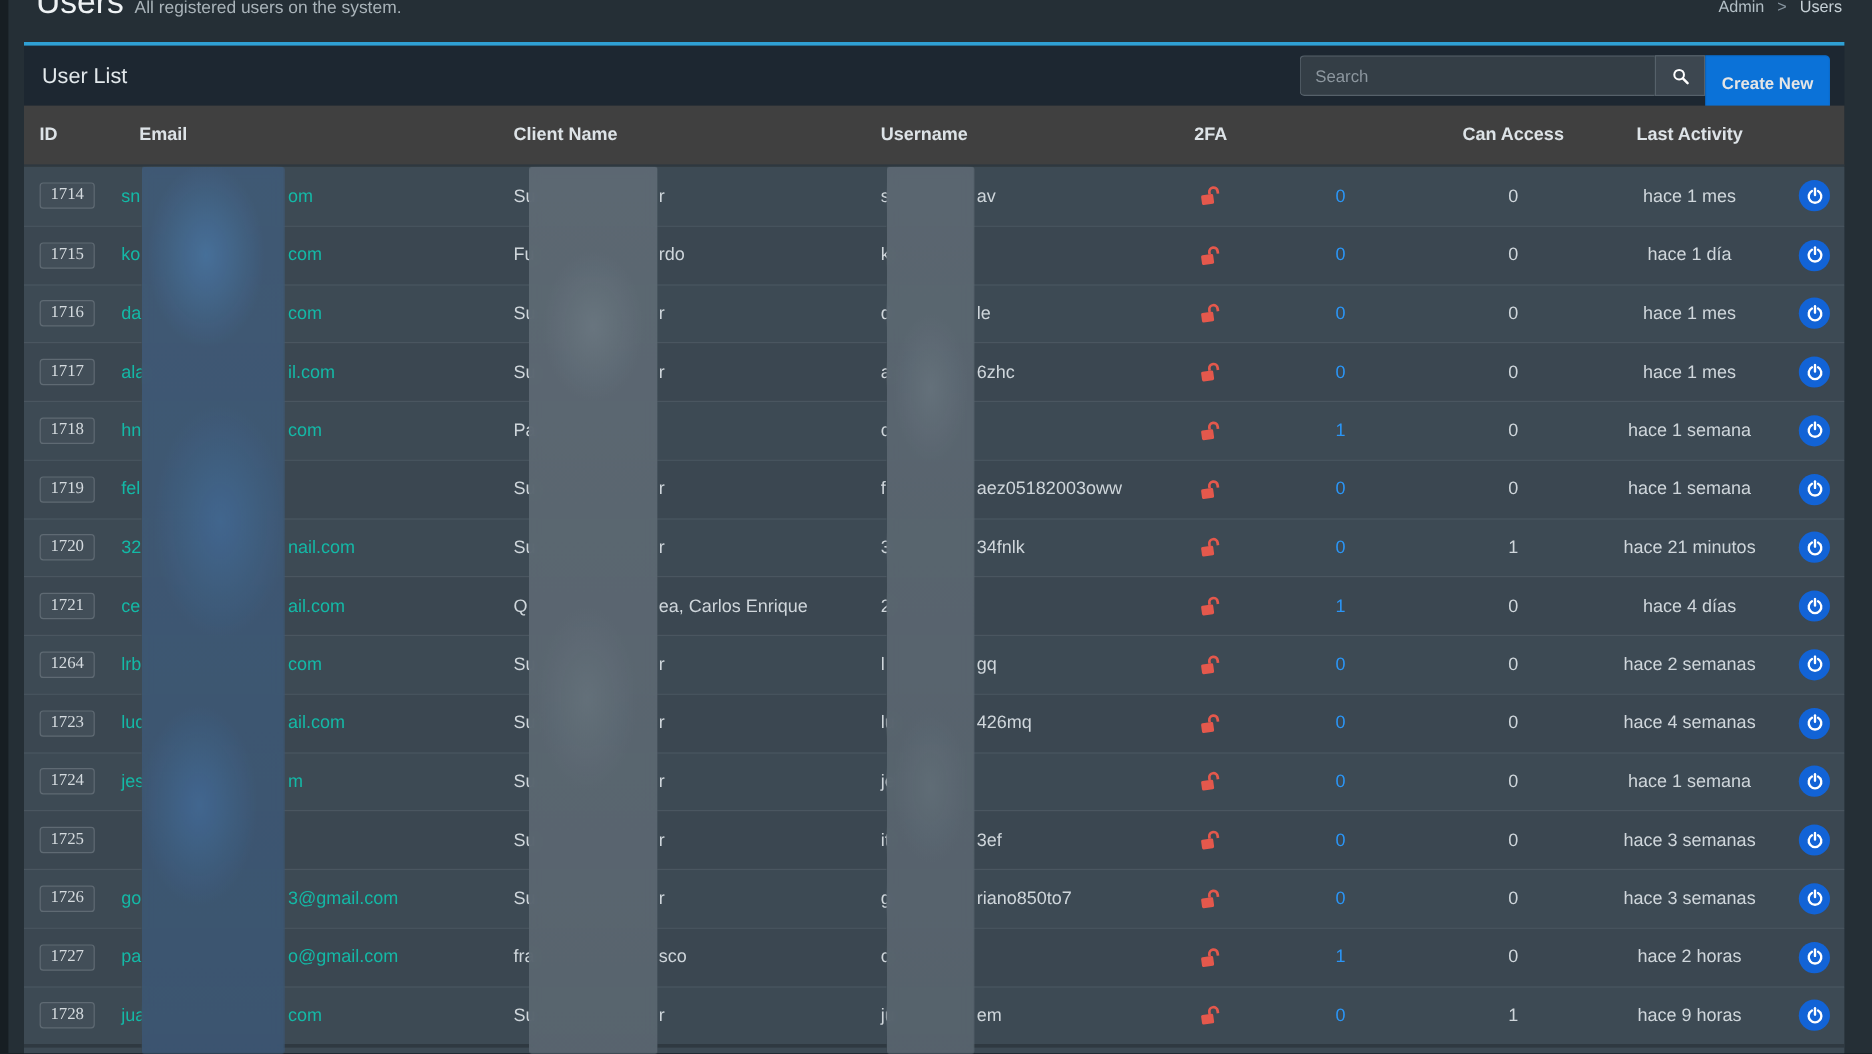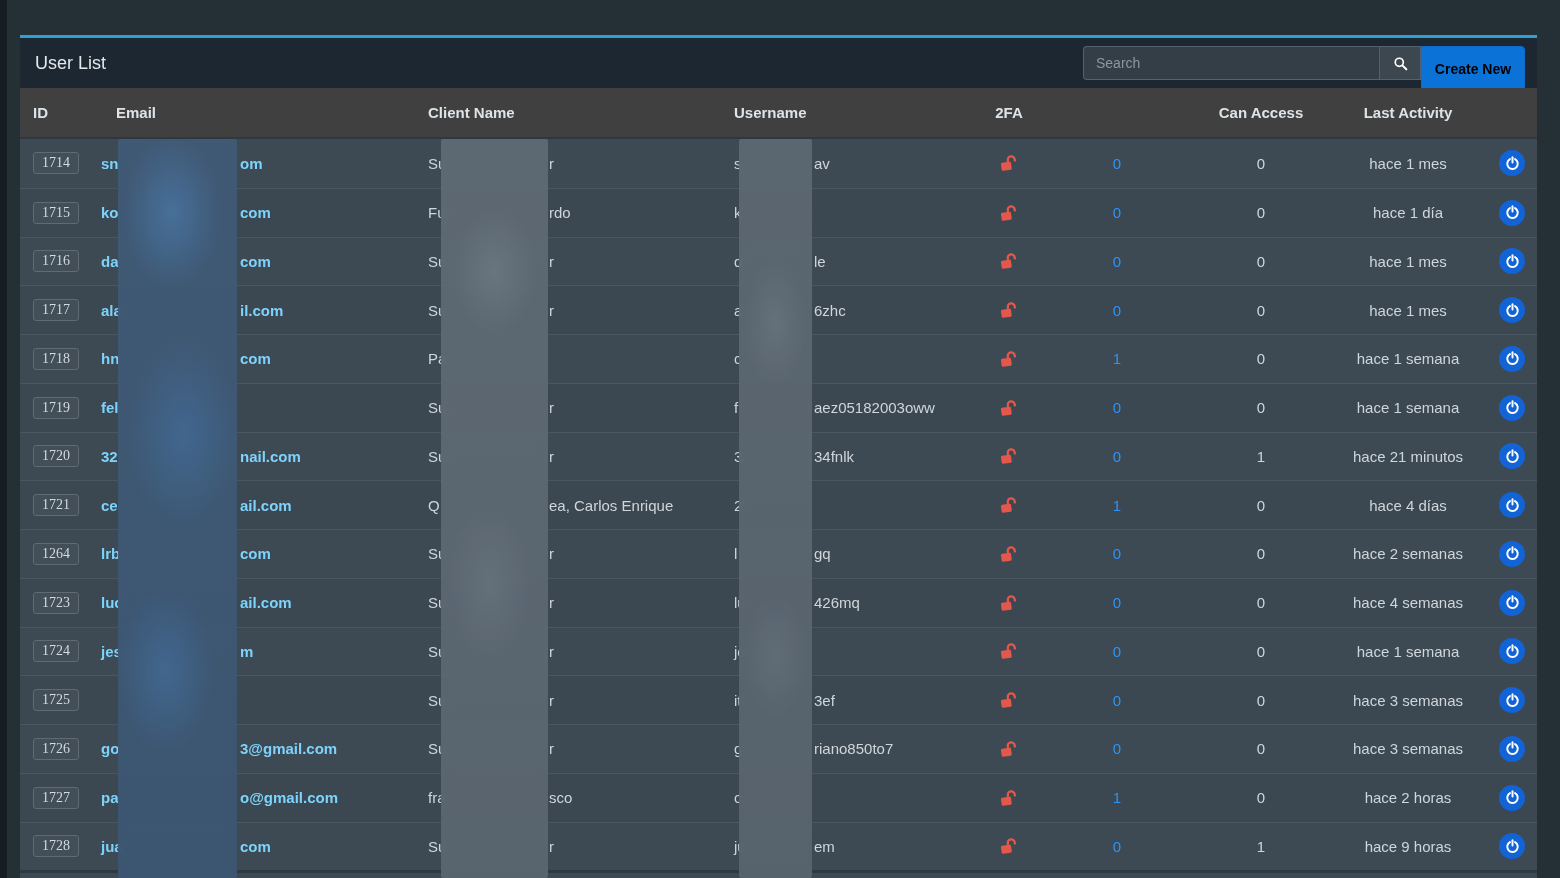--- a/index.html
+++ b/index.html
@@ -19,21 +19,21 @@
          border-top:3px solid #2fa0d4;}
   .panel-header{position:relative;height:50px;display:flex;align-items:center;}
   .panel-title{font-size:18px;color:#e2e8eb;margin-left:15px;}
   .search-group{position:absolute;right:12px;top:8px;height:34px;display:flex;}
   .search-input{width:296px;height:34px;box-sizing:border-box;background:#343e46;border:1px solid #56616a;
                 border-right:none;border-radius:4px 0 0 4px;color:#cfd6da;font-size:14px;padding:0 12px;outline:none;
                 font-family:"Liberation Sans",sans-serif;}
   .search-input::placeholder{color:#8d979f;}
   .search-btn{width:42px;height:34px;box-sizing:border-box;background:#3d4750;border:1px solid #56616a;
               display:flex;align-items:center;justify-content:center;cursor:pointer;padding:0;}
-  .create-btn{width:104px;height:46px;box-sizing:border-box;background:#0b72d8;color:#000000;border:1px solid #0b6ccc;
+  .create-btn{width:104px;height:46px;box-sizing:border-box;background:#0b72d8;color:#e5e5e5;border:1px solid #0b6ccc;
               border-radius:0 4px 4px 0;font-size:14px;font-weight:700;cursor:pointer;
               font-family:"Liberation Sans",sans-serif;}
   
   .thead{position:relative;height:49px;background:#404040;border-bottom:2px solid #2e3840;}
   .th{position:absolute;top:0;height:100%;display:flex;align-items:center;font-size:15px;font-weight:700;color:#dde3e7;white-space:nowrap;}
   .tbody{position:relative;height:739px;background:#3d4a54;overflow:hidden;}
   .trow{position:relative;height:48.75px;box-sizing:border-box;background:#3d4a54;}
   .trow.alt{background:#3b4751;}
   .trow + .trow{border-top:1px solid #4a5660;}
   .trow.partial{border-top:3px solid #2f3941;height:11px;background:#3d4a54;}
@@ -42,21 +42,21 @@
   .c-email{left:81px;width:330px;}
   .c-client{left:408px;width:300px;}
   .c-user{left:714px;width:240px;}
   .c-2fa{left:959px;width:60px;justify-content:center;}
   .c-servers{left:1027px;width:140px;justify-content:center;}
   .c-access{left:1171px;width:140px;justify-content:center;}
   .c-activity{left:1288px;width:200px;justify-content:center;}
   .c-power{left:1479px;width:26px;justify-content:center;}
   .id-badge{display:inline-block;padding:2px 8px;background:#424e58;border:1px solid #5f6a73;border-radius:3px;
             color:#d4dade;font-family:"Liberation Serif",serif;font-size:14px;}
-  .email-frag{color:#7dd3fc;text-decoration:none;cursor:pointer;font-weight:bold;}
+  .email-frag{color:#14b8a6;text-decoration:none;cursor:pointer;}
   .frag-suf{position:absolute;top:0;height:100%;display:flex;align-items:center;}
   .c-email .frag-suf{left:139px;}
   .c-client .frag-suf{left:121px;}
   .c-user .frag-suf{left:80px;}
   .servers-link{color:#2b95f5;text-decoration:none;cursor:pointer;}
   .power-btn{width:26px;height:26px;border-radius:50%;background:#1263d6;border:none;display:flex;
              align-items:center;justify-content:center;cursor:pointer;padding:0;}
   .unlock-svg{transform:rotate(-8deg);}
   
   .band{position:absolute;top:0;bottom:0;z-index:5;backdrop-filter:blur(5px);border-radius:2px;}
@@ -73,20 +73,30 @@
      radial-gradient(45px 90px at 50% 25%, rgba(135,147,157,.25), transparent 70%),
      radial-gradient(45px 90px at 50% 70%, rgba(128,140,150,.22), transparent 70%),
      linear-gradient(rgba(92,104,114,.95), rgba(88,100,110,.95));}
 </style>
 </head>
 <body>
 
 <div class="screen">
   <div class="sidebar-edge"></div>
 
+  <div class="content-header">
+    <h1 class="page-title">
+      <span>Users</span><span class="page-subtitle">All registered users on the system.</span>
+    </h1>
+    <div class="breadcrumb">
+      <a>Admin</a>
+      <span class="sep">&gt;</span>
+      <span class="cur">Users</span>
+    </div>
+  </div>
 
   <div class="panel">
     <div class="panel-header">
       <span class="panel-title">User List</span>
       <div class="search-group">
         <input class="search-input" placeholder="Search" style="">
         <button class="search-btn">
           <span style="display:flex;">
             <svg viewBox="0 0 16 16" width="15" height="15">
               <circle cx="6.7" cy="6.7" r="4.3" fill="none" stroke="#fff" stroke-width="1.8"></circle>

